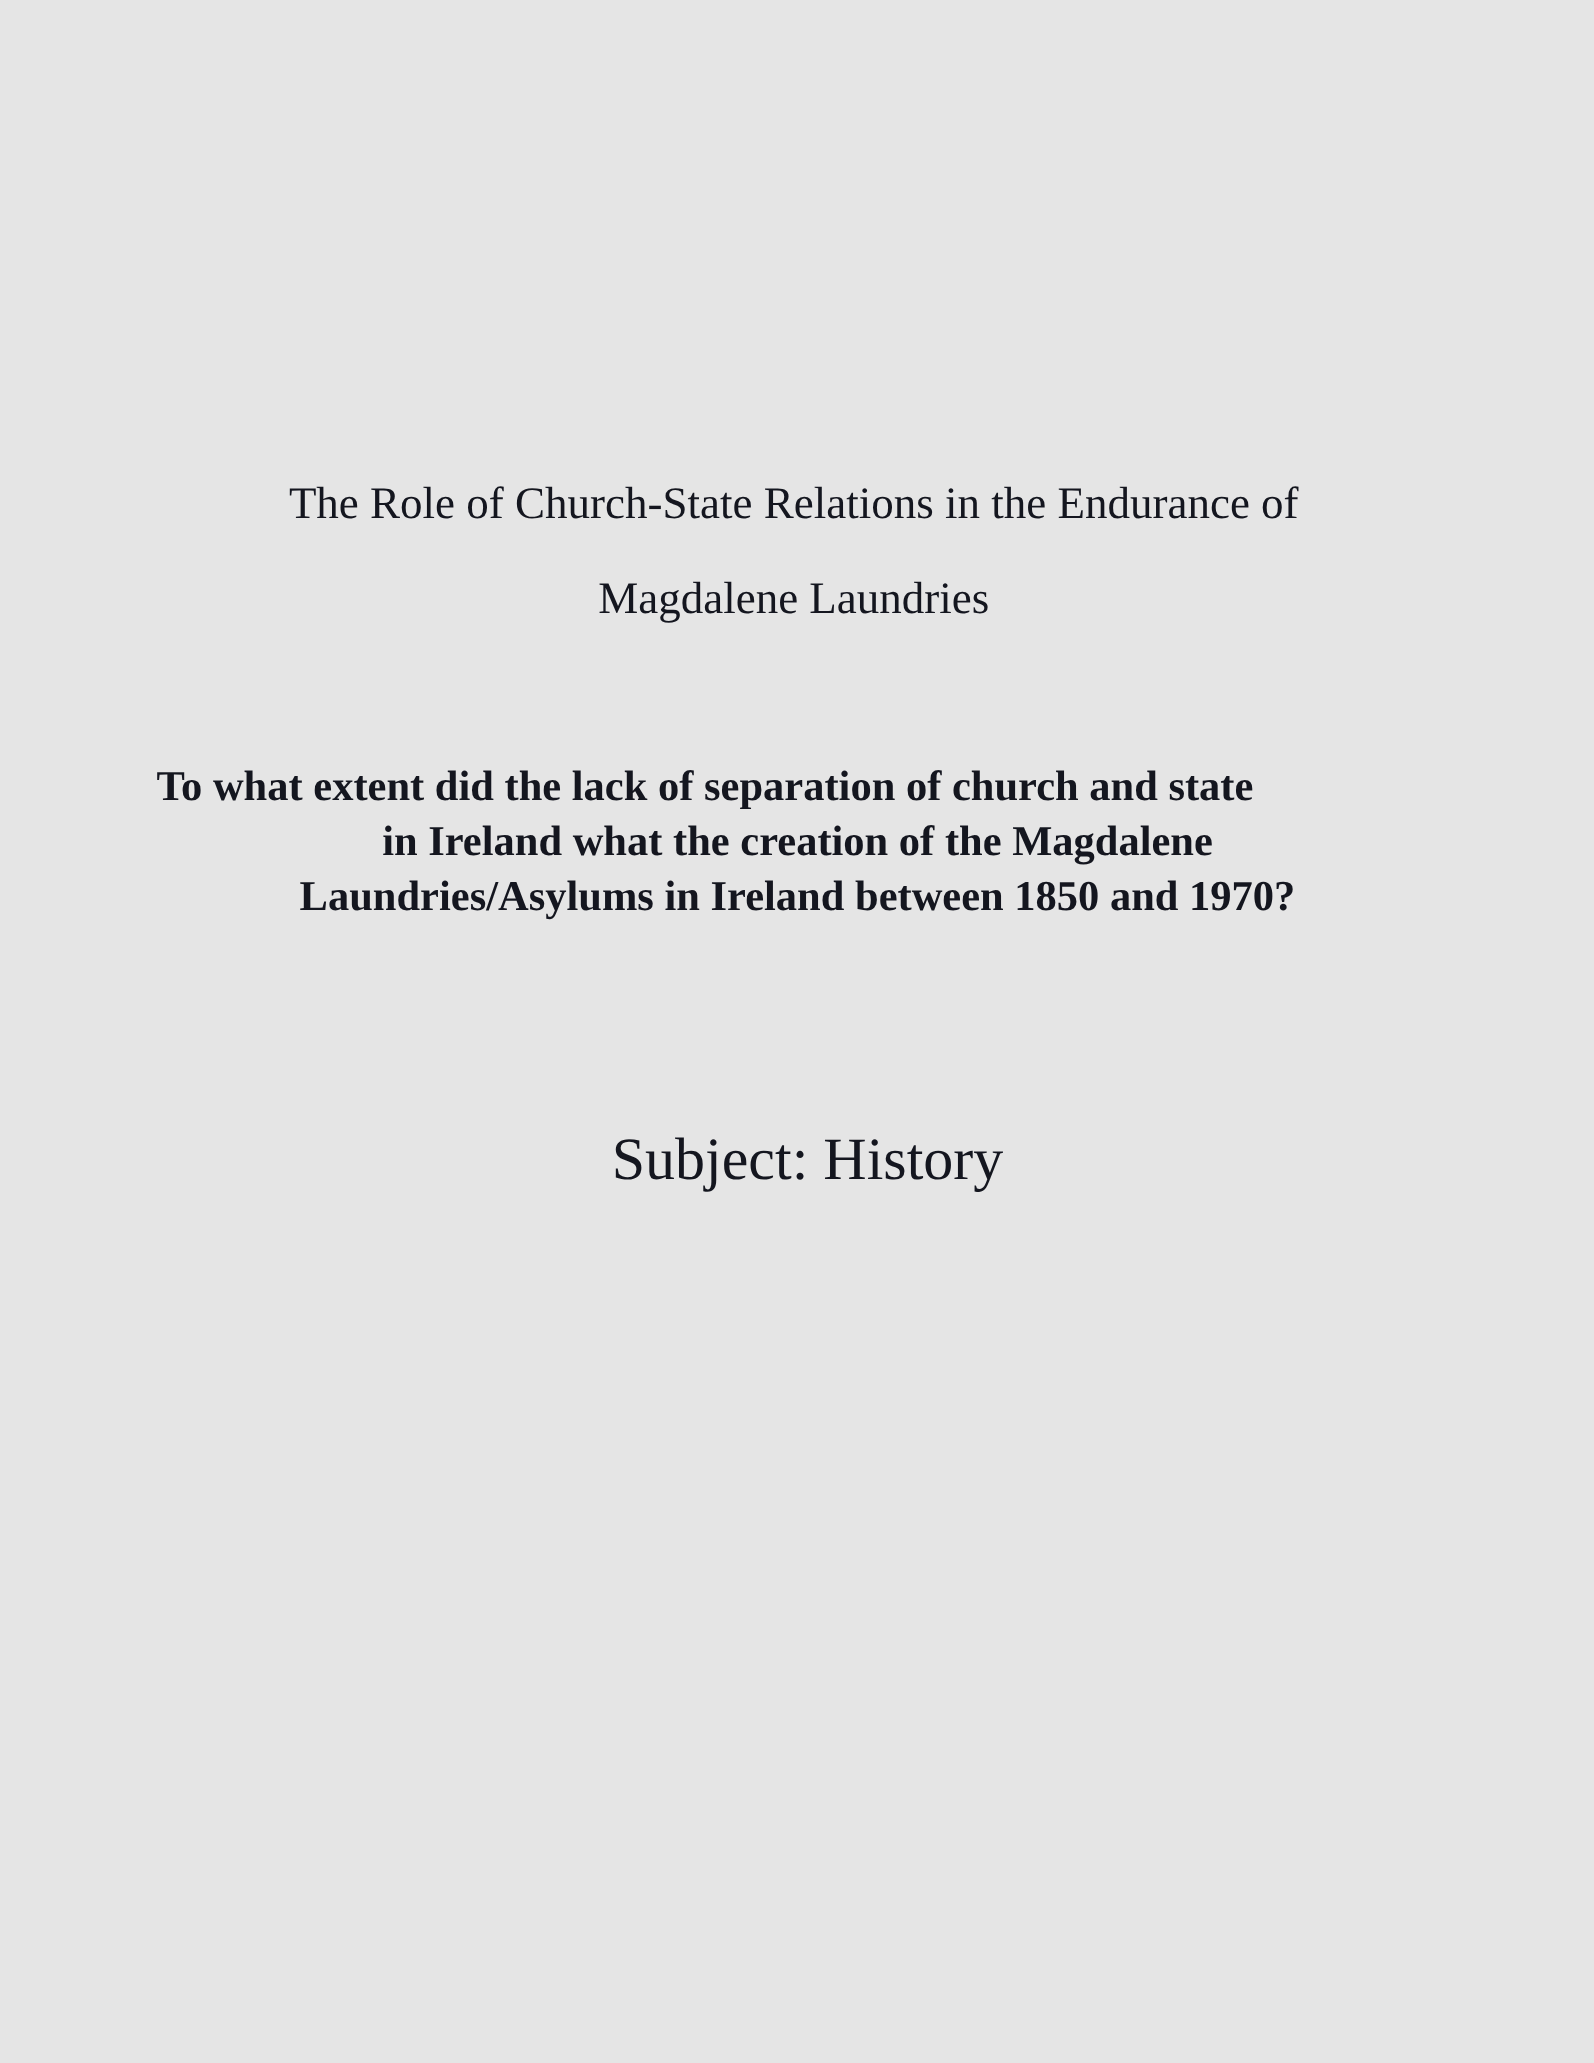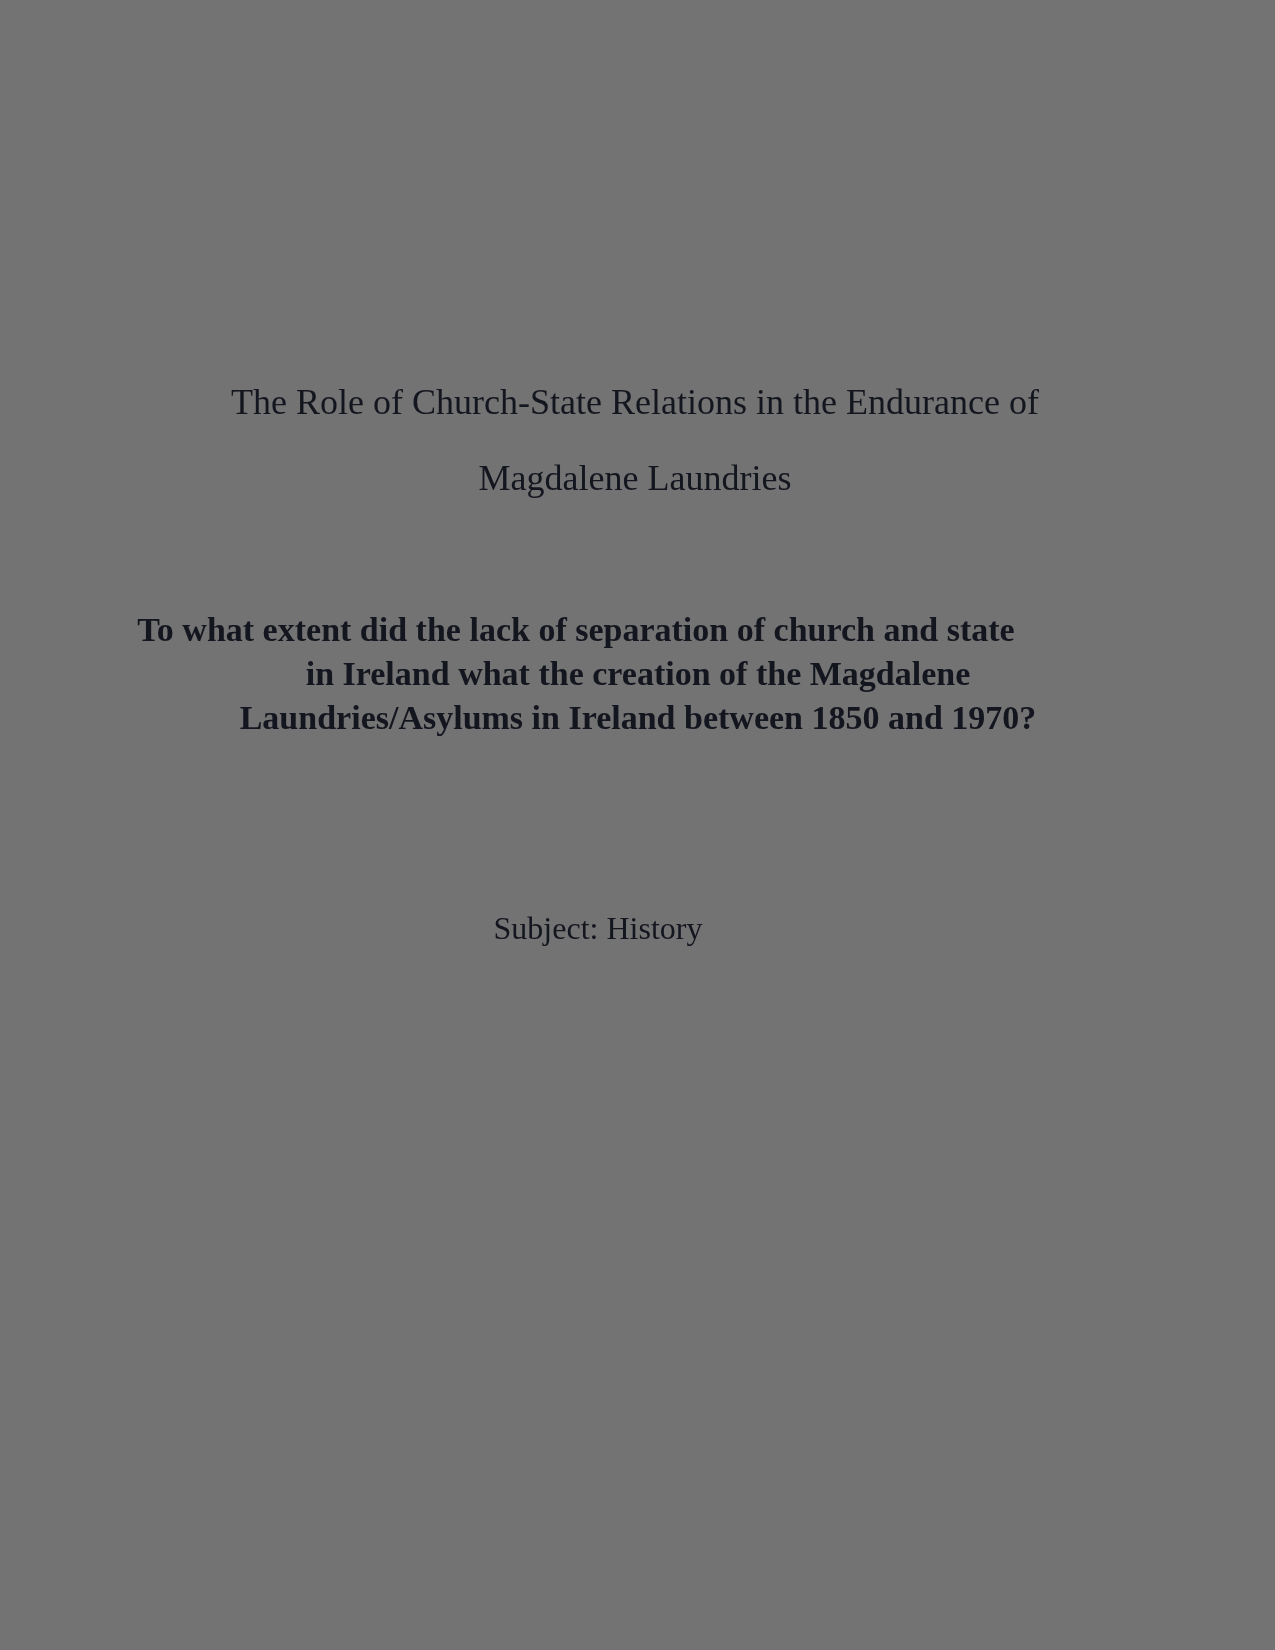--- a/index.html
+++ b/index.html
@@ -13,46 +13,47 @@
       position: relative;
       overflow: hidden;
       font-family: "Liberation Serif", "DejaVu Serif", serif;
       color: #14161f;
     }
     .page {
       position: absolute;
       left: 0; top: 0;
       width: 1275px;
       height: 1650px;
-      background: #737373;
+      background: #e5e5e5;
     }
     .line {
       position: absolute;
       white-space: nowrap;
       text-align: center;
     }
     .title {
       font-size: 36px;
       font-weight: normal;
       line-height: 52px;
     }
     .question {
       font-size: 34px;
       font-weight: bold;
       line-height: 44px;
     }
     .meta {
-      font-size: 32px;
+      font-size: 48px;
       line-height: 44px;
+      padding-left: 48px;
     }
     
     #title-1 { left: 0; width: 1270px; top: 376px; }
     #title-2 { left: 0; width: 1270px; top: 452px; }
     
-    #q-1 { left: 0; width: 1128px; top: 608px; padding-left: 12px; }
+    #q-1 { left: 0; width: 1128px; top: 608px; }
     #q-2 { left: 0; width: 1276px; top: 652px; }
     #q-3 { left: 0; width: 1276px; top: 696px; }
     
     #subject { left: 0; width: 1196px; top: 906px; }
     #wordcount { left: 0; width: 1196px; top: 1060px; }
     #date { left: 0; width: 1200px; top: 1154px; }
   </style>
 </head>
 <body>
 

